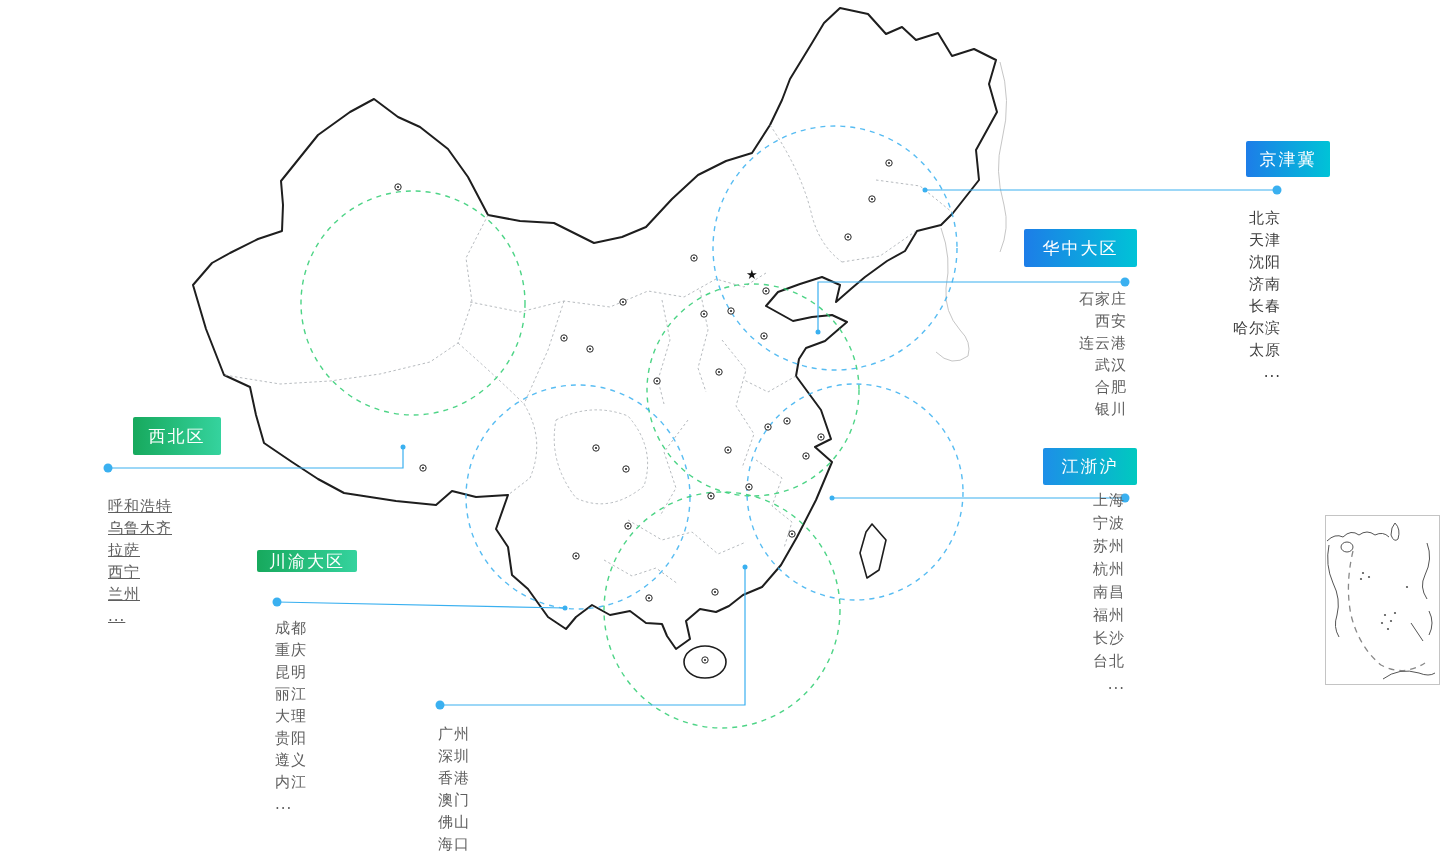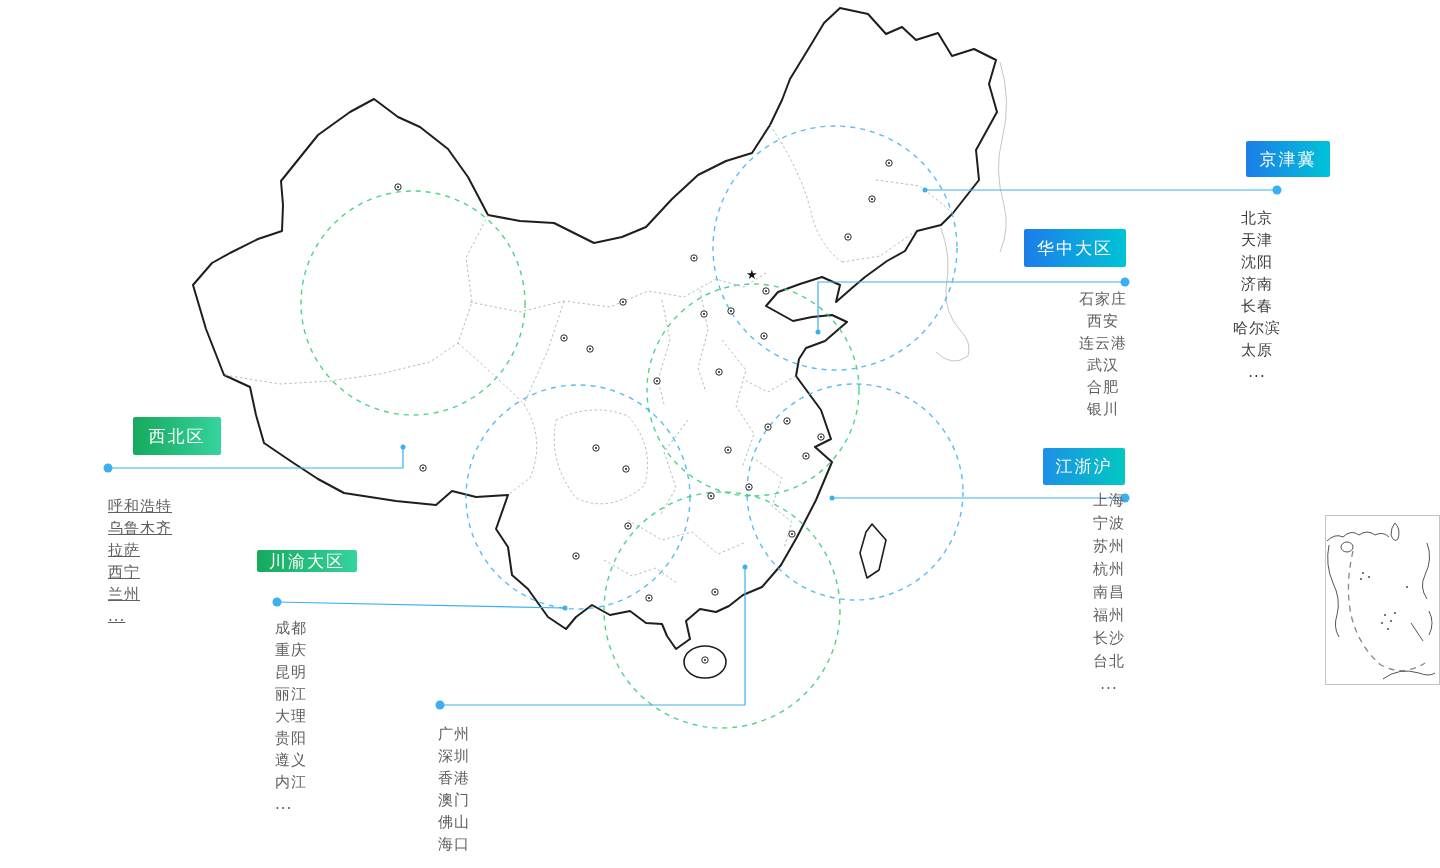--- a/index.html
+++ b/index.html
@@ -18,21 +18,21 @@
   .dot-small{fill:var(--accent-blue,#3ab0f0);}
   .marker-outer{fill:#ffffff;stroke:#2a2a2a;stroke-width:1;}
   .marker-inner{fill:#2a2a2a;}
   .capital-star{fill:#111111;font-size:13px;}
   
   .region-label{position:absolute;display:flex;align-items:center;justify-content:center;
                 color:#ffffff;font-size:17px;letter-spacing:2px;border-radius:2px;
                 white-space:nowrap;user-select:none;}
   
   .city-list{position:absolute;font-size:15px;line-height:22px;color:#5f5f5f;letter-spacing:1px;}
-  .city-list.right{text-align:center;}
+  .city-list.right{text-align:right;}
   .city-list.lh23{line-height:23px;}
   .city-list.dark{color:#3c3c3c;}
   .inset-svg{position:absolute;}
 </style>
 </head>
 <body>
 
 <div class="stage">
 
   <svg class="map-svg" width="1440" height="868" viewBox="0 0 1440 868">
@@ -242,23 +242,23 @@
     </g>
     <g>
       <path class="conn" d="M 440 705 L 745 705 L 745 567"></path>
       <circle class="dot-small" cx="745" cy="567" r="2.5"></circle>
       <circle class="dot-big" cx="440" cy="705" r="4.5"></circle>
     </g>
   </svg>
 
   <div class="region-label" style="left: 1246px; top: 141px; width: 84px; height: 36px; background: linear-gradient(90deg, rgb(29, 125, 232), rgb(0, 195, 215));">京津冀</div>
 
-  <div class="region-label" style="left: 1024px; top: 229px; width: 102px; height: 38px; background: linear-gradient(90deg, rgb(29, 125, 232), rgb(0, 195, 215));">华中大区</div>
-
-  <div class="region-label" style="left: 1043px; top: 448px; width: 82px; height: 37px; background: linear-gradient(90deg, rgb(29, 143, 232), rgb(0, 201, 192));">江浙沪</div>
+  <div class="region-label" style="left: 1024px; top: 229px; width: 113px; height: 38px; background: linear-gradient(90deg, rgb(29, 125, 232), rgb(0, 195, 215));">华中大区</div>
+
+  <div class="region-label" style="left: 1043px; top: 448px; width: 94px; height: 37px; background: linear-gradient(90deg, rgb(29, 143, 232), rgb(0, 201, 192));">江浙沪</div>
 
   <div class="region-label" style="left: 108px; top: 417px; width: 88px; height: 38px; background: linear-gradient(90deg, rgb(23, 169, 93), rgb(53, 211, 158)); margin-left: 25px;">西北区</div>
 
   <div class="region-label" style="left: 257px; top: 550px; width: 100px; height: 22px; background: linear-gradient(90deg, rgb(23, 169, 93), rgb(53, 211, 158));">川渝大区</div>
 
 
   <div class="city-list right dark" style="right:159px;top:207px;">
       <div>北京</div>
       <div>天津</div>
       <div>沈阳</div>

